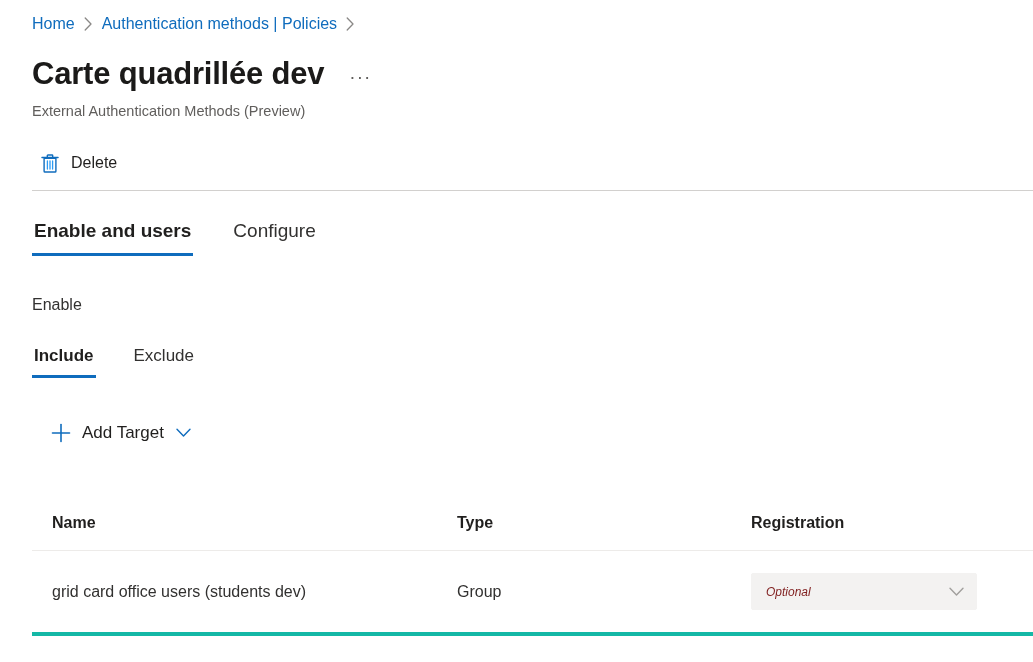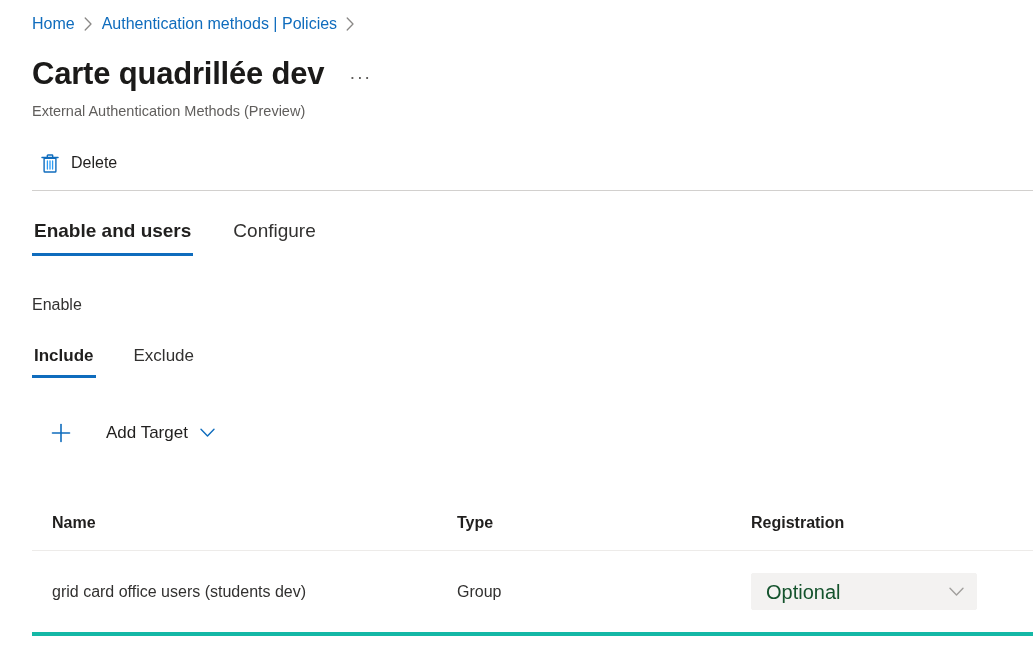--- a/index.html
+++ b/index.html
@@ -248,21 +248,20 @@
     height: 22px;
     display: flex;
     align-items: center;
     justify-content: center;
     margin-right: 10px;
   }
   .add-target-label {
     font-size: 17px;
     color: #201f1e;
     line-height: 22px;
-    margin-left: 24px;
   }
   .chev-icon {
     margin-left: 12px;
     width: 16px;
     height: 16px;
     display: flex;
     align-items: center;
     justify-content: center;
   }
 
@@ -306,23 +305,24 @@
     border: 1px solid #f3f2f1;
     border-radius: 2px;
     display: flex;
     align-items: center;
     justify-content: space-between;
     padding: 0 12px 0 14px;
     box-sizing: border-box;
     cursor: not-allowed;
   }
   .reg-select .sel-value {
-    font-size: 20px;
-    color: #14532d;
+    font-size: 12px;
+    color: #7f1d1d;
     line-height: 20px;
+    font-style: italic;
   }
   .reg-select .sel-chev {
     width: 16px;
     height: 16px;
     display: flex;
     align-items: center;
     justify-content: center;
   }
 </style>
 </head>

